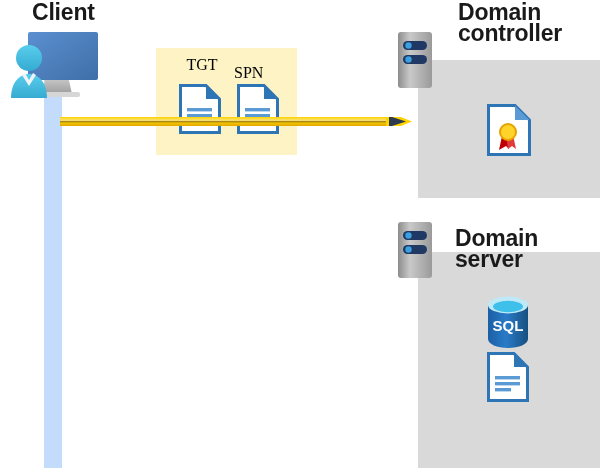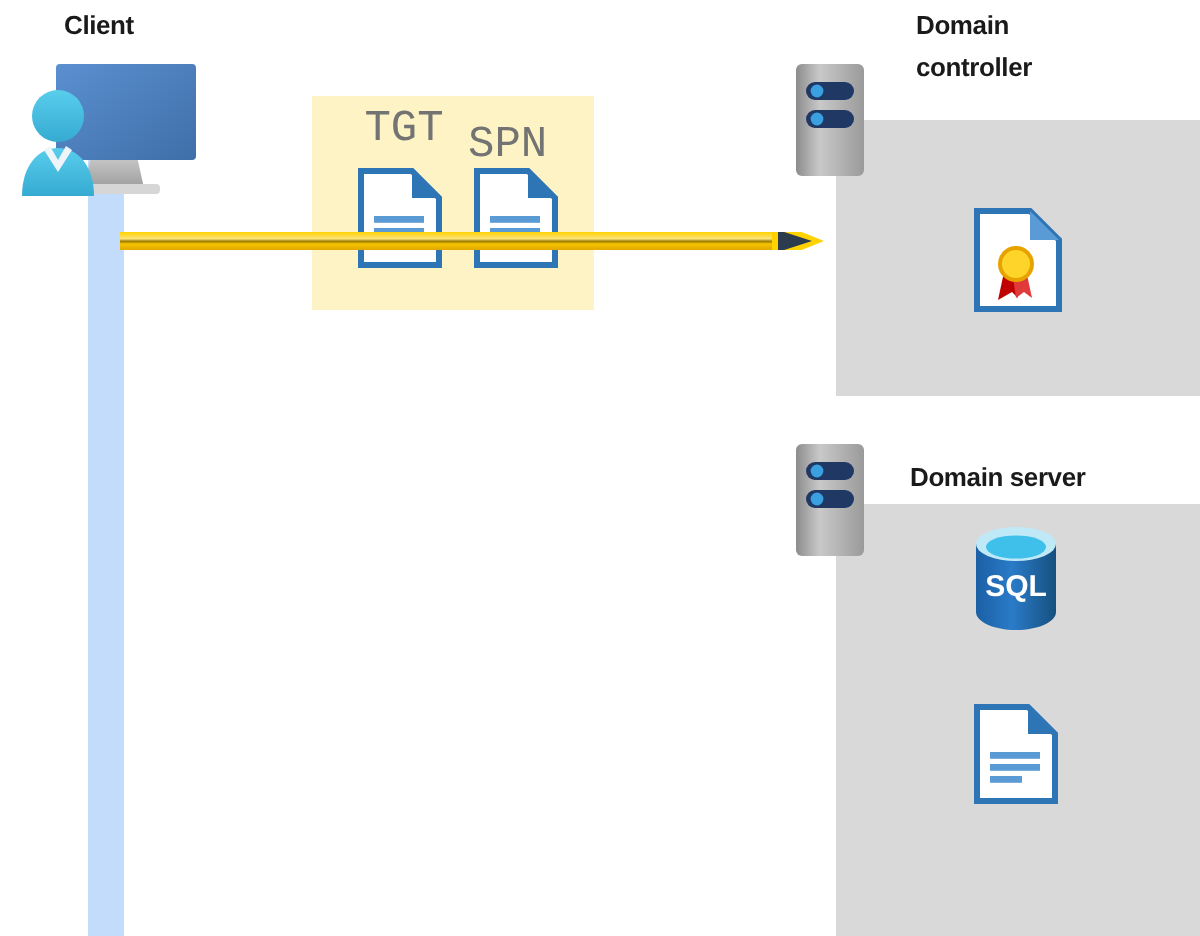--- a/index.html
+++ b/index.html
@@ -17,37 +17,37 @@
     background: #ffffff;
     overflow: hidden;
   }
   .abs { position: absolute; }
 
   
   .title-bold {
     font-family: "Liberation Sans", sans-serif;
     font-weight: bold;
     color: #1a1a1a;
-    font-size: 13px;
+    font-size: 23px;
     line-height: 21px;
     letter-spacing: -0.2px;
     white-space: pre-line;
   }
   .plain-label {
     font-family: "Liberation Sans", sans-serif;
     font-weight: normal;
     color: #3d3d3d;
     font-size: 19px;
     line-height: 22px;
   }
   .tag-label {
-    font-family: Liberation Mono, monospace;
+    font-family: Liberation Serif, serif;
     font-weight: normal;
-    color: #737373;
-    font-size: 22px;
+    color: #000000;
+    font-size: 16px;
     line-height: 20px;
   }
 
   
   #lifeline {
     left: 44px;
     top: 60px;
     width: 18px;
     height: 408px;
     background: #c3dcfb;
@@ -78,21 +78,21 @@
   #dc-panel    { left: 418px; top: 60px;  width: 182px; height: 138px; }
   #linux-panel { left: 418px; top: 252px; width: 182px; height: 216px; }
 
   
   .server-tower { width: 34px; height: 56px; }
   #dc-tower    { left: 398px; top: 32px; }
   #linux-tower { left: 398px; top: 222px; }
 
   
   #cert-icon    { left: 487px; top: 104px; width: 44px; height: 52px; }
-  #sql-icon     { left: 484px; top: 262px; width: 48px; height: 54px; }
+  #sql-icon     { left: 484px; top: 295px; width: 48px; height: 54px; }
   #keytab-icon  { left: 487px; top: 352px; width: 42px; height: 50px; }
 
   
   #client-title   { left: 32px;  top: 2px;   width: 120px; }
   #dc-title       { left: 458px; top: 2px;   width: 136px; }
   #linux-title    { left: 455px; top: 228px; width: 145px; }
   #tgt-label      { left: 176px; top: 55px;  width: 52px; text-align: center; }
   #spn-label      { left: 234px; top: 63px;  width: 54px; text-align: left; }
   #keytab-label   { left: 428px; top: 420px; width: 162px; text-align: center; }
 

